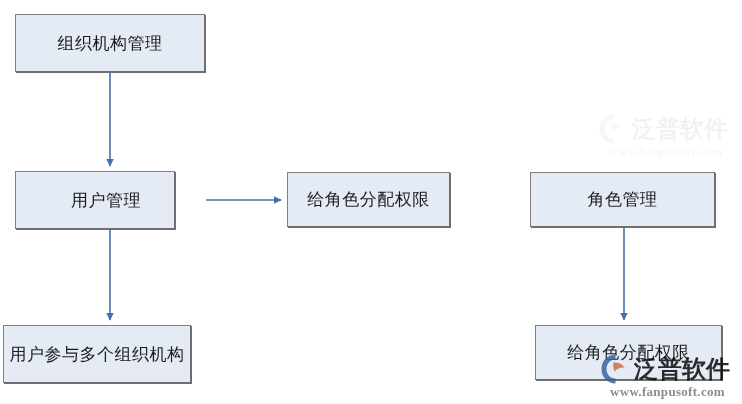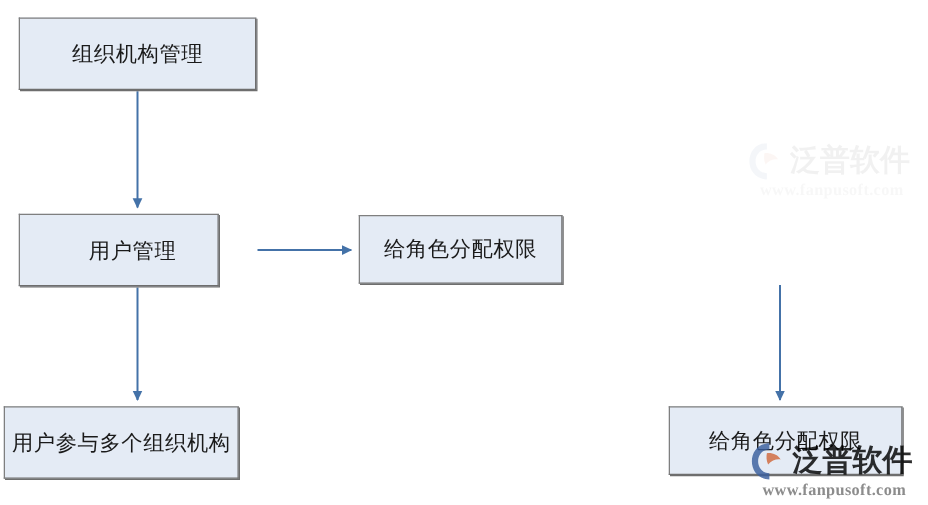--- a/index.html
+++ b/index.html
@@ -127,20 +127,23 @@
   </div>
 
   <div class="node" id="node-user-management" style="left:15px; top:171px; width:160px; height:58px;padding-left:22px;">
     <span class="node-label">用户管理</span>
   </div>
 
   <div class="node" id="node-user-belongs-role" style="left:287px; top:172px; width:163px; height:55px;">
     <span class="node-label">给角色分配权限</span>
   </div>
 
+  <div class="node" id="node-role-management" style="left:530px; top:172px; width:185px; height:55px;">
+    <span class="node-label">角色管理</span>
+  </div>
 
   <div class="node" id="node-user-multi-org" style="left:3px; top:325px; width:188px; height:58px;">
     <span class="node-label">用户参与多个组织机构</span>
   </div>
 
   <div class="node" id="node-assign-role-rights" style="left:535px; top:325px; width:187px; height:55px;">
     <span class="node-label">给角色分配权限</span>
   </div>
 
   <div class="watermark" id="watermark-bottom">

